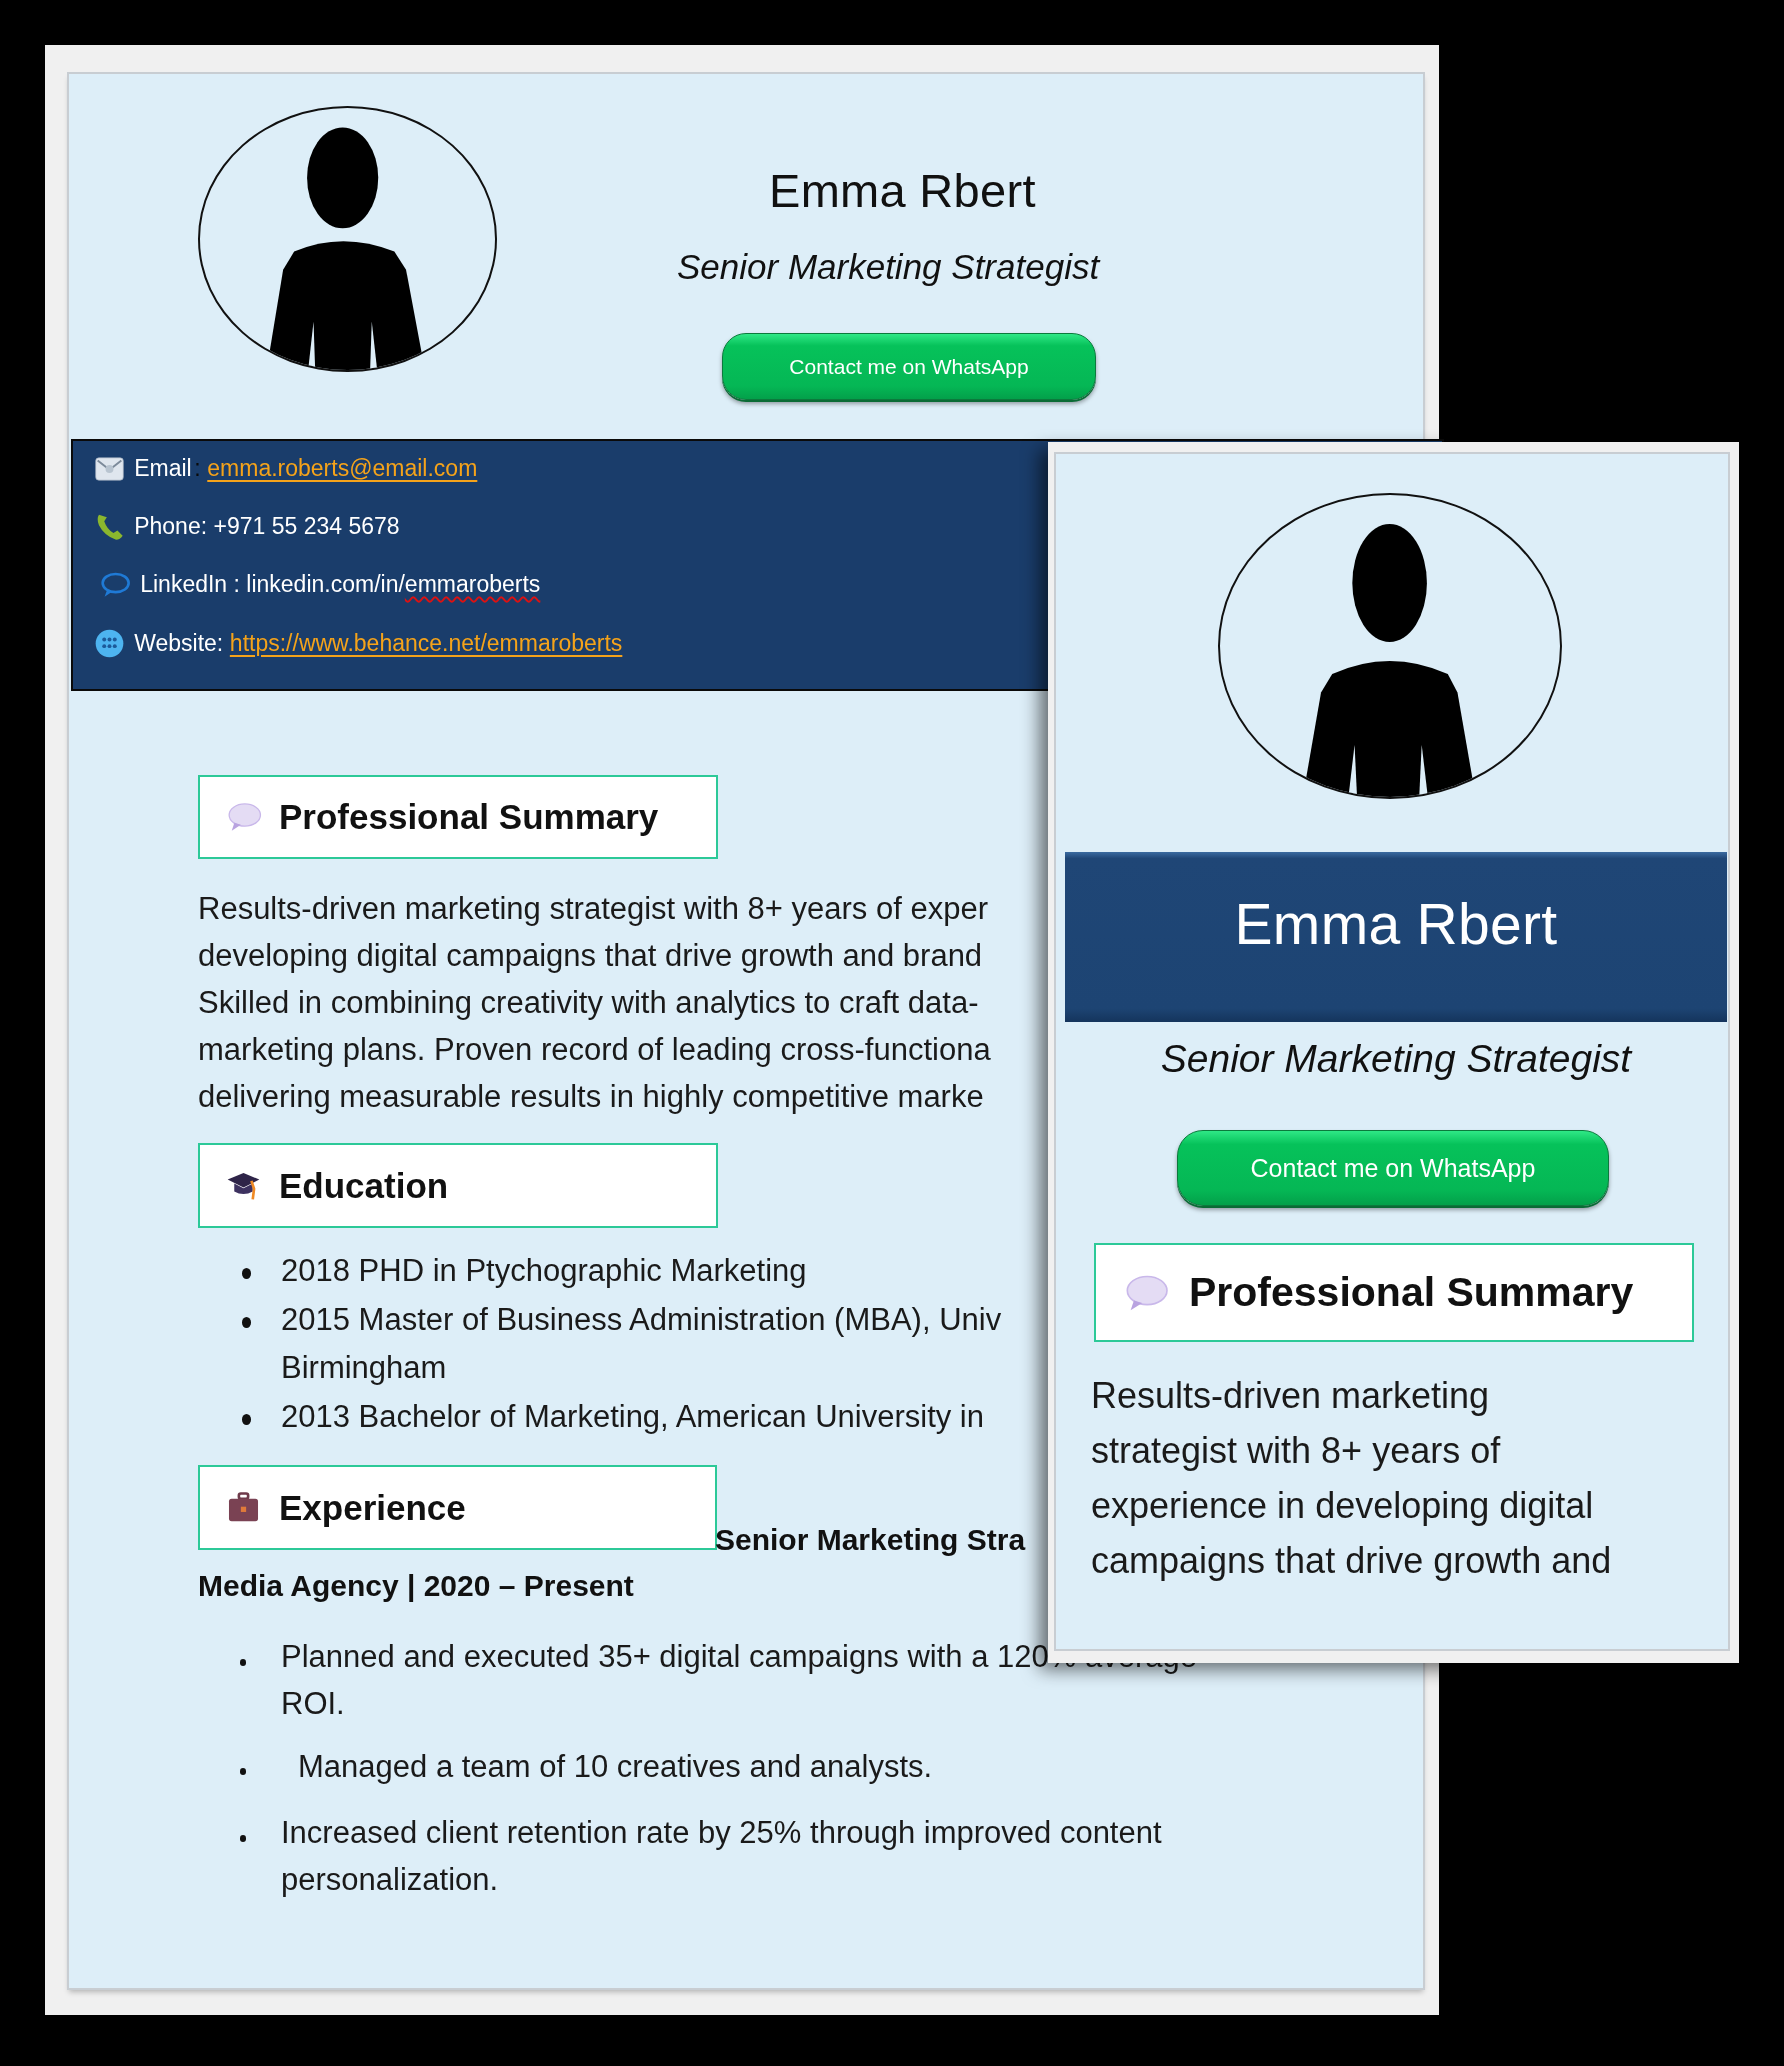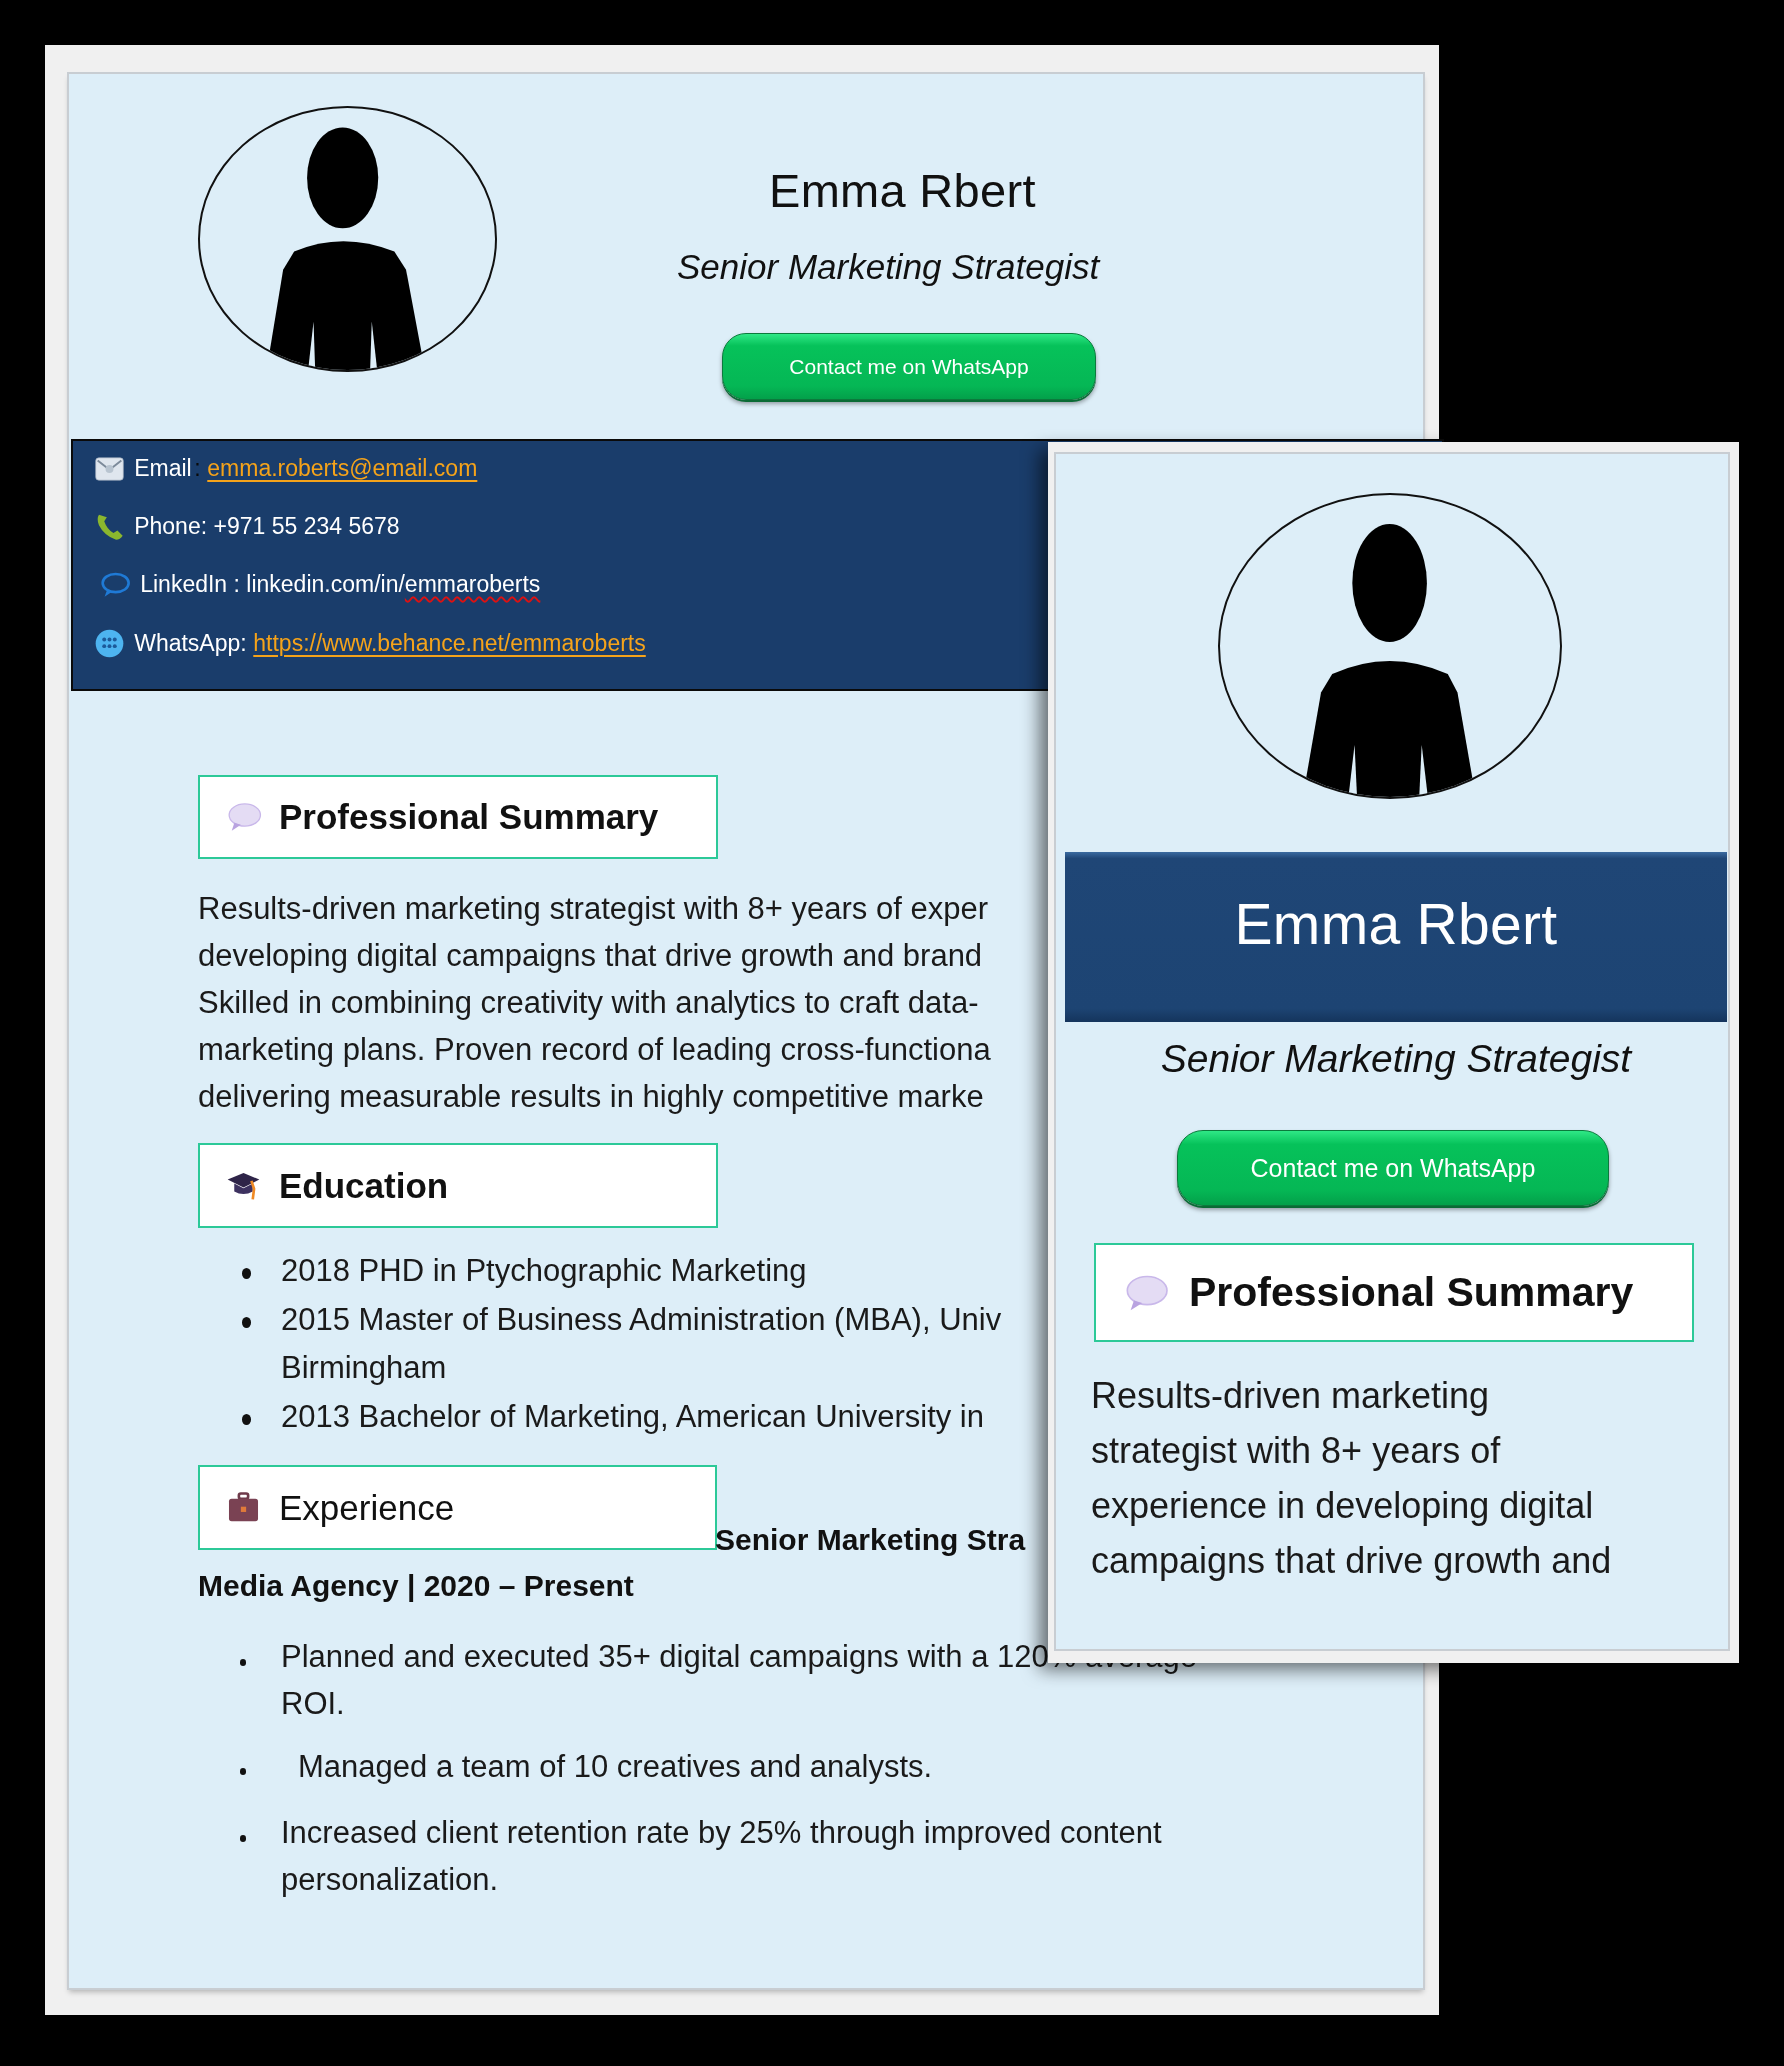--- a/index.html
+++ b/index.html
@@ -102,21 +102,21 @@
           <g fill="#1c5a99">
             <circle cx="14" cy="16" r="3"></circle>
             <circle cx="22" cy="16" r="3"></circle>
             <circle cx="30" cy="16" r="3"></circle>
             <circle cx="14" cy="26" r="3"></circle>
             <circle cx="22" cy="26" r="3"></circle>
             <circle cx="30" cy="26" r="3"></circle>
           </g>
         </svg>
     </span>
-    <span style="margin-right:6.6px;">WhatsApp:</span>
+    <span style="margin-right:6.6px;">Website:</span>
     <span class="link">https://www.behance.net/emmaroberts</span>
   </div>
 </div>
 
 <div class="abs section-box" style="left:198px; top:775px; width:520px; height:84px;">
   <span class="s-ico">
     <svg width="37" height="30" viewBox="0 0 56 46">
         <ellipse cx="30" cy="20" rx="24" ry="17" fill="#e4dcf4" stroke="#c9b8ea" stroke-width="2"></ellipse>
         <path d="M14 32 L10 44 L24 35 Z" fill="#b9a3e0"></path>
       </svg>
@@ -150,21 +150,21 @@
 <div class="bullet-row" style="left:281px; top:1399px;">2013 Bachelor of Marketing, American University in</div>
 
 <div class="abs section-box" style="left:198px; top:1465px; width:519px; height:85px;">
   <span class="s-ico">
     <svg width="33" height="32" viewBox="0 0 50 48">
         <rect x="18" y="2" width="14" height="8" rx="3" fill="none" stroke="#6e3a4a" stroke-width="4"></rect>
         <rect x="3" y="10" width="44" height="34" rx="4" fill="#7a4253"></rect>
         <rect x="21" y="22" width="8" height="8" fill="#e07a3a"></rect>
       </svg>
   </span>
-  <span class="s-label" style="font-weight:normal;text-align:center;">Experience</span>
+  <span class="s-label" style="font-weight:bold;text-align:center;">Experience</span>
 </div>
 <div class="abs" style="left:715px; top:1523px; font-size:30px; font-weight:bold; white-space:nowrap;">Senior Marketing Stra</div>
 <div class="abs" style="left:198px; top:1569px; font-size:30px; font-weight:bold; white-space:nowrap;">Media Agency | 2020 – Present</div>
 
 <span class="abs bullet-dot small" style="left:240px; top:1659px;"></span>
 <div class="bullet-row" style="left:281px; top:1639px;">Planned and executed 35+ digital campaigns with a 120% average</div>
 <div class="bullet-row" style="left:281px; top:1686px;">ROI.</div>
 <span class="abs bullet-dot small" style="left:240px; top:1768px;"></span>
 <div class="bullet-row" style="left:298px; top:1749px;">Managed a team of 10 creatives and analysts.</div>
 <span class="abs bullet-dot small" style="left:240px; top:1835px;"></span>

